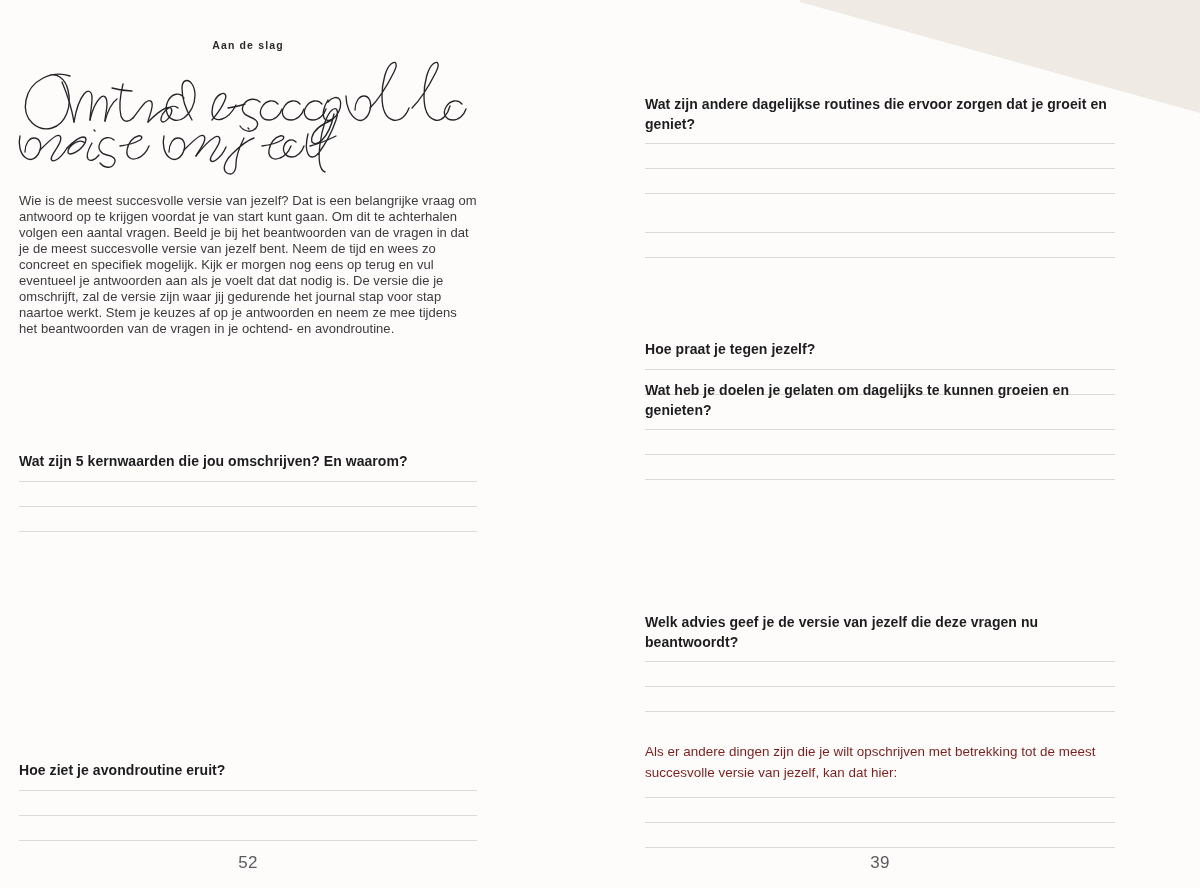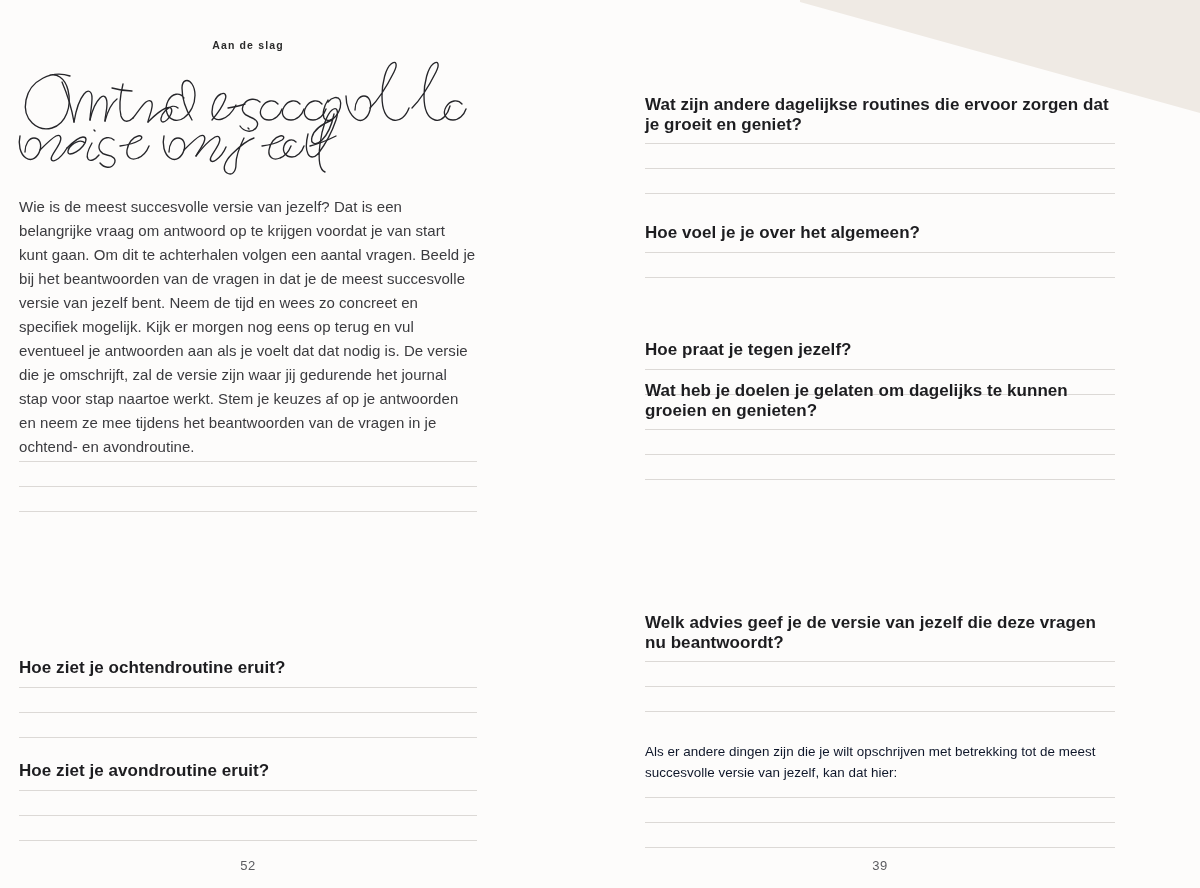--- a/index.html
+++ b/index.html
@@ -63,60 +63,60 @@
     width: 470px;
     color: #26262a;
   }
   .script-title svg { display: block; }
 
   .intro-body {
     position: absolute;
     top: 180px;
     left: 5px;
     width: 458px;
-    font-size: 15px;
-    line-height: 24px;
+    font-size: 13px;
+    line-height: 16px;
     color: #3b3b3f;
     letter-spacing: 0.05px;
   }
 
   
   .qblock { position: absolute; }
 
   .qtext {
-    font-size: 17px;
+    font-size: 14px;
     font-weight: bold;
     line-height: 19.5px;
     color: #1d1d20;
     letter-spacing: 0.06px;
     margin: 0 0 0 0;
   }
 
   .note-text {
     font-size: 13.4px;
     font-weight: normal;
     line-height: 20.5px;
-    color: #0f172a;
+    color: #7f1d1d;
     letter-spacing: 0.05px;
     margin: 0;
   }
 
   .lines { margin-top: 9px; }
   .rule {
     height: 0;
     border-top: 1px solid #dcd9d6;
     margin-top: 24px;
   }
   .rule:first-child { margin-top: 0; }
 
   
   .folio {
     position: absolute;
     bottom: 15px;
-    font-size: 13px;
+    font-size: 17px;
     color: #5c5c60;
     letter-spacing: 0.4px;
     text-align: center;
   }
   .folio-left  { left: 5px;  width: 458px; }
   .folio-right { left: 45px; width: 470px; }
 </style>
 </head>
 <body>
 
@@ -173,36 +173,29 @@
         <path d="M280 84 C276 80 270 82 268 88 C266 94 270 99 276 99 C281 99 286 94 288 88"></path>
         <path d="M292 76 C290 84 290 92 292 96 C294 100 298 100 302 96"></path>
         <path d="M302 96 C308 88 316 74 320 62 C323 53 321 48 316 52 C311 56 306 70 304 86 C302 102 304 112 309 114"></path>
         <path d="M294 88 C302 86 312 82 320 78"></path>
       </svg>
     </div>
 
     <p class="intro-body">Wie is de meest succesvolle versie van jezelf? Dat is een belangrijke vraag om antwoord op te krijgen voordat je van start kunt gaan. Om dit te achterhalen volgen een aantal vragen. Beeld je bij het beantwoorden van de vragen in dat je de meest succesvolle versie van jezelf bent. Neem de tijd en wees zo concreet en specifiek mogelijk. Kijk er morgen nog eens op terug en vul eventueel je antwoorden aan als je voelt dat dat nodig is. De versie die je omschrijft, zal de versie zijn waar jij gedurende het journal stap voor stap naartoe werkt. Stem je keuzes af op je antwoorden en neem ze mee tijdens het beantwoorden van de vragen in je ochtend- en avondroutine.</p>
 
     <div class="qblock" style="top:452px; left:5px; width:458px;">
-      <div class="lines">
-        <div class="rule"></div>
-        <div class="rule"></div>
-        <div class="rule"></div>
-      </div>
-    </div>
-
-
-    <div class="qblock" style="top:658px; left:5px; width:458px;">
-      <p class="qtext">Hoe ziet je ochtendroutine eruit?</p>
-      <div class="lines">
-        <div class="rule"></div>
-        <div class="rule"></div>
-        <div class="rule"></div>
-      </div>
-    </div>
+      <p class="qtext">Wat zijn 5 kernwaarden die jou omschrijven? En waarom?</p>
+      <div class="lines">
+        <div class="rule"></div>
+        <div class="rule"></div>
+        <div class="rule"></div>
+      </div>
+    </div>
+
+
 
     <div class="qblock" style="top:761px; left:5px; width:458px;">
       <p class="qtext">Hoe ziet je avondroutine eruit?</p>
       <div class="lines">
         <div class="rule"></div>
         <div class="rule"></div>
         <div class="rule"></div>
       </div>
     </div>
 
@@ -214,21 +207,20 @@
     <div class="qblock" style="top:95px; left:45px; width:470px;">
       <p class="qtext">Wat zijn andere dagelijkse routines die ervoor zorgen dat je groeit en geniet?</p>
       <div class="lines">
         <div class="rule"></div>
         <div class="rule"></div>
         <div class="rule"></div>
       </div>
     </div>
 
     <div class="qblock" style="top:223px; left:45px; width:470px;">
-      <p class="qtext">Hoe voel je je over het algemeen?</p>
       <div class="lines">
         <div class="rule"></div>
         <div class="rule"></div>
       </div>
     </div>
 
     <div class="qblock" style="top:301px; left:45px; width:470px;margin-top:39px;">
       <p class="qtext">Hoe praat je tegen jezelf?</p>
       <div class="lines">
         <div class="rule"></div>

